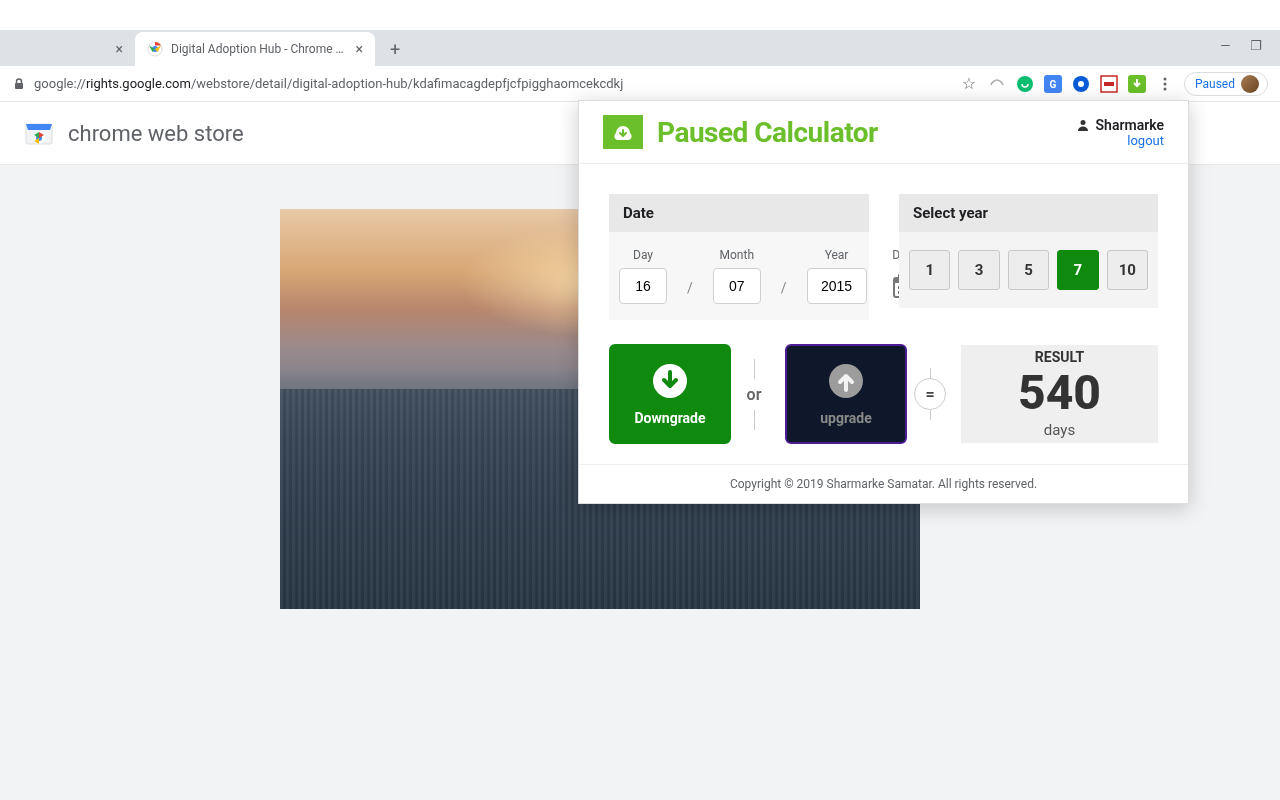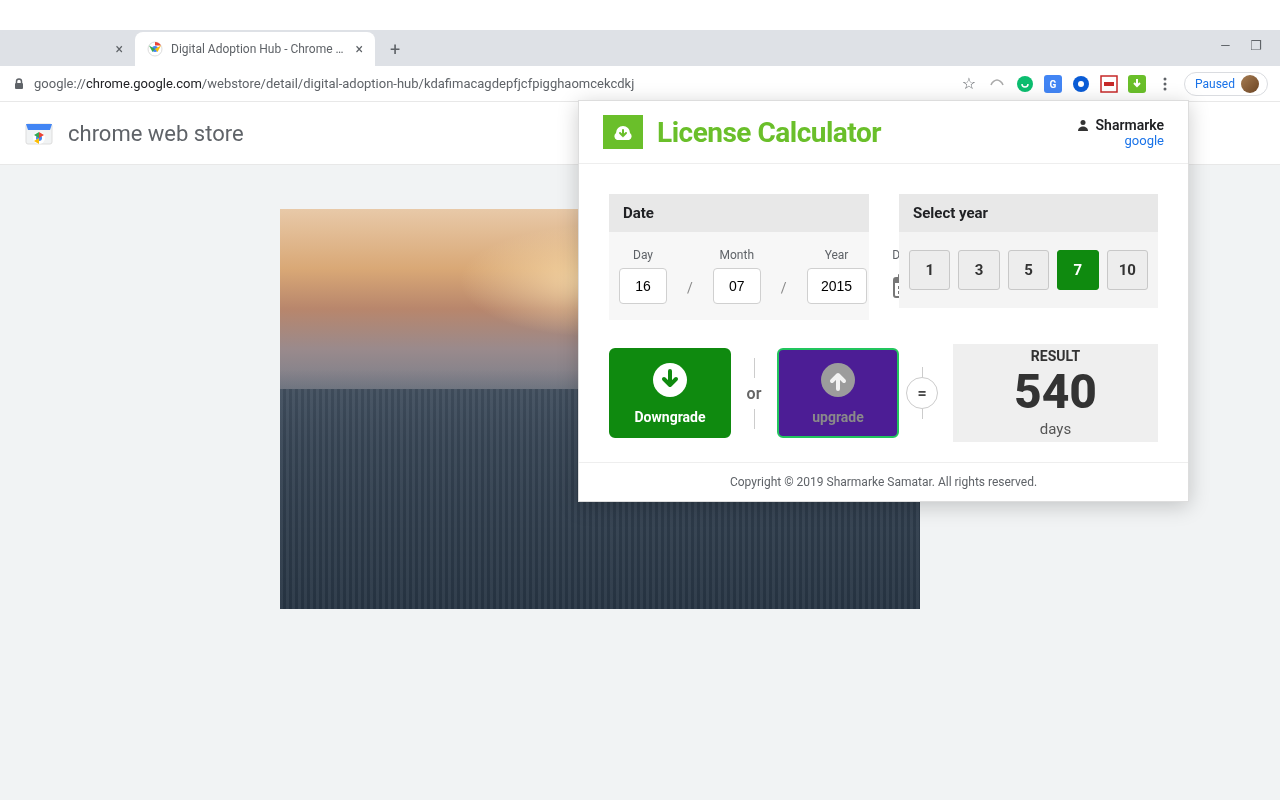--- a/index.html
+++ b/index.html
@@ -64,23 +64,23 @@
 .di-input { width: 48px; height: 36px; border: 1px solid #d0d0d0; border-radius: 4px; text-align: center; font-size: 14px; background: #fff; }
 .di-input.year { width: 60px; }
 .di-slash { color: #888; padding-bottom: 8px; font-size: 14px; }
 .cal-btn { width: 36px; height: 36px; display: flex; align-items: center; justify-content: center; cursor: pointer; }
 
 .year-buttons { background: #f4f4f4; padding: 18px 10px; display: flex; gap: 8px; }
 .yr-btn { flex: 1; height: 40px; border: 1px solid #c8c8c8; background: #ededed; color: #333; font-weight: 700; font-size: 15px; border-radius: 3px; cursor: pointer; display: flex; align-items: center; justify-content: center; }
 .yr-btn.active { background: #0f8a0f; color: #fff; border-color: #0f8a0f; }
 
 .pp-actions { padding: 0 30px 20px 30px; display: flex; align-items: center; }
-.act-btn { width: 122px; height: 90px; border-radius: 6px; display: flex; flex-direction: column; align-items: center; justify-content: center; gap: 10px; cursor: pointer; font-weight: 700; font-size: 14px; }
+.act-btn { width: 122px; height: 100px; border-radius: 6px; display: flex; flex-direction: column; align-items: center; justify-content: center; gap: 10px; cursor: pointer; font-weight: 700; font-size: 14px; }
 .act-btn.down { background: #0f8a0f; color: #fff; border: 2px solid #0f8a0f; }
-.act-btn.up { background: #4c1d95; color: #8a8a8a; border: 2px solid #22c55e; }
+.act-btn.up { background: #0f172a; color: #8a8a8a; border: 2px solid #4c1d95; margin-left: 8px; }
 .act-or { width: 46px; text-align: center; color: #666; font-size: 16px; font-weight: 600; position: relative; }
 .act-or::before, .act-or::after { content:''; position:absolute; left:50%; width:1px; height:20px; background:#ccc; }
 .act-or::before { top:-26px; } .act-or::after { bottom:-26px; }
 
 .eq-wrap { width: 46px; display: flex; align-items: center; justify-content: center; position: relative; }
 .eq-wrap::before, .eq-wrap::after { content:''; position:absolute; left:50%; width:1px; height:26px; background:#ccc; }
 .eq-wrap::before { top:-10px; } .eq-wrap::after { bottom:-10px; }
 .eq-circle { width: 32px; height: 32px; border: 1px solid #ccc; border-radius: 50%; background:#fff; display: flex; align-items: center; justify-content: center; font-weight: 700; color: #444; z-index:1; }
 
 .result-box { flex: 1; background: #efefef; height: 98px; text-align: center; display: flex; flex-direction: column; justify-content: center; margin-left: 8px; }
@@ -123,21 +123,21 @@
 </div>
 
 <div class="addr-bar">
   <span class="lock-icon">
     <svg width="14" height="14" viewBox="0 0 14 14">
         <rect x="3" y="6" width="8" height="6" rx="1" fill="#5f6368"></rect>
         <path d="M4.5 6V4.5a2.5 2.5 0 015 0V6" fill="none" stroke="#5f6368" stroke-width="1.5"></path>
       </svg>
   </span>
   <div class="url">
-    <span>google://</span><span class="dark">chrome.google.com</span><span>/webstore/detail/digital-adoption-hub/kdafimacagdepfjcfpigghaomcekcdkj</span>
+    <span>google://</span><span class="dark">rights.google.com</span><span>/webstore/detail/digital-adoption-hub/kdafimacagdepfjcfpigghaomcekcdkj</span>
   </div>
   <div class="addr-actions">
     <span class="ico" style="font-size:16px;color:#5f6368;">☆</span>
     <span class="ico">
         <svg width="18" height="18" viewBox="0 0 18 18">
           <path d="M3 10c1-3 4-5 6-5s5 2 6 5" fill="none" stroke="#aaa" stroke-width="1.5"></path>
         </svg>
       </span>
     <span class="ico">
         <svg width="18" height="18">
@@ -204,31 +204,31 @@
 
 <div class="popup">
   <div class="pp-header">
     <div class="pp-brand">
       <div class="pp-logo-box">
         <svg width="26" height="22" viewBox="0 0 26 22">
             <path d="M6 12a7 7 0 0114 0 4 4 0 01-1 7H7a4 4 0 01-1-7z" fill="#fff"></path>
             <path d="M13 9v6m-3-3l3 3 3-3" fill="none" stroke="#6abf2a" stroke-width="2" stroke-linecap="round"></path>
           </svg>
       </div>
-      <div class="pp-title">License Calculator</div>
+      <div class="pp-title">Paused Calculator</div>
     </div>
     <div class="pp-user">
       <div class="pp-username">
         <svg width="14" height="14" viewBox="0 0 14 14">
             <circle cx="7" cy="4.5" r="2.5" fill="#333"></circle>
             <path d="M2 13c0-3 2.5-4.5 5-4.5s5 1.5 5 4.5z" fill="#333"></path>
           </svg>
         <span>Sharmarke</span>
       </div>
-      <div class="pp-logout">google</div>
+      <div class="pp-logout">logout</div>
     </div>
   </div>
 
   <div class="pp-body">
     <div class="pp-left">
       <div class="panel-head">Date</div>
       <div class="date-inputs">
         <div class="di-col">
           <div class="di-label">Day</div>
           <input class="di-input" value="16" style="">

